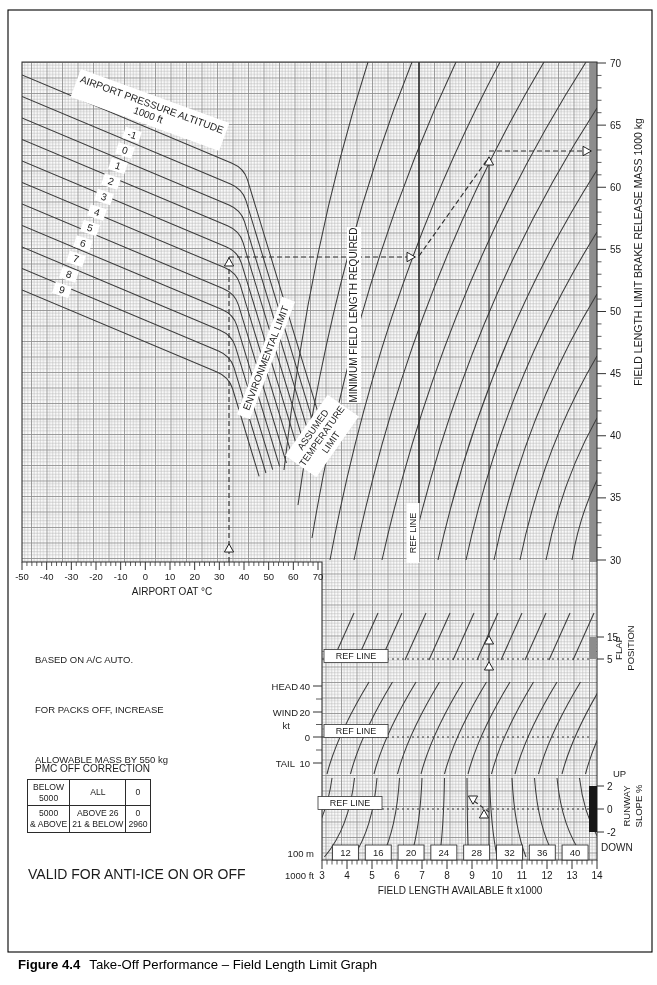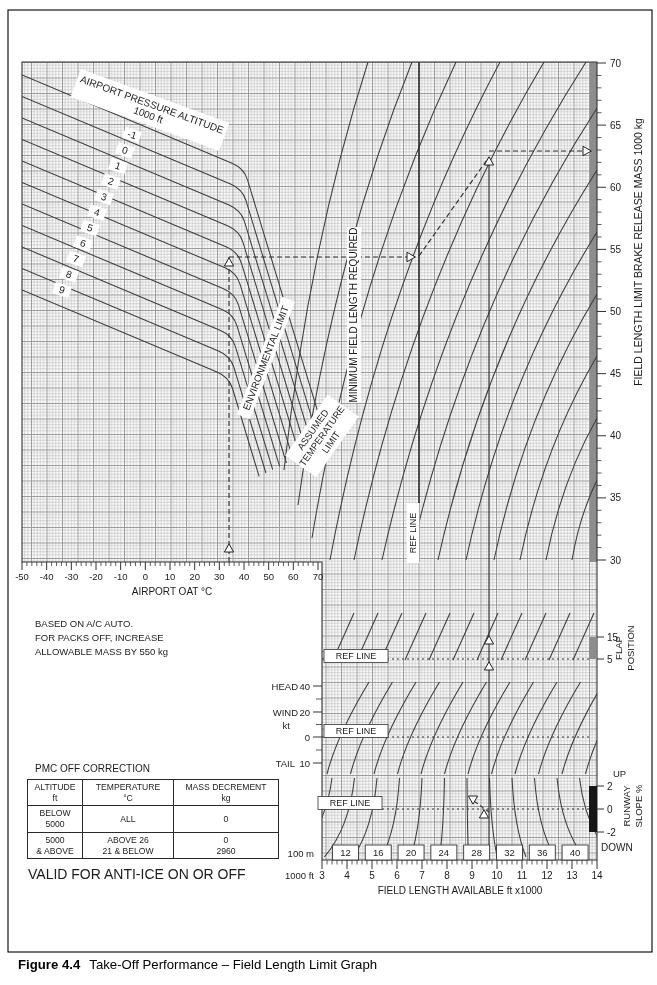--- a/index.html
+++ b/index.html
@@ -1,21 +1,21 @@
 <!DOCTYPE html>
 <html><head>
 <meta charset="utf-8">
 <style>
   html,body{margin:0;padding:0;background:#fff;}
   body{width:657px;height:985px;position:relative;font-family:"Liberation Sans",sans-serif;}
   .fig{position:absolute;left:0;top:0;width:657px;height:985px;}
   svg{position:absolute;left:0;top:0;}
   svg text{font-family:"Liberation Sans",sans-serif;fill:#1b1b1b;}
   .note{position:absolute;font-size:9.5px;line-height:14px;color:#1b1b1b;white-space:nowrap;}
-  .note span{display:block;}
+  .note span{display:block;margin-top:36px;}
   .pmc-title{position:absolute;left:35px;top:763px;font-size:10px;color:#1b1b1b;}
   .pmc-table{position:absolute;left:27px;top:779px;border-collapse:collapse;}
   .pmc-table th,.pmc-table td{border:1px solid #2b2b2b;font-weight:normal;font-size:8.6px;
       text-align:center;vertical-align:middle;padding:2px 2px;line-height:1.25;color:#1b1b1b;}
   .pmc-table span{display:block;}
   .c1{width:50px;} .c2{width:86px;} .c3{width:100px;}
   .valid-note{position:absolute;left:28px;top:866px;font-size:14px;color:#1b1b1b;white-space:nowrap;}
   .caption{position:absolute;left:8px;top:957px;font-size:13.2px;color:#000;white-space:nowrap;padding-left:10px;}
   .caption .cb{font-weight:bold;margin-right:9px;}
 </style>
@@ -469,34 +469,20 @@
   <div class="note" style="left:35px;top:617px;">
     <span>BASED ON A/C AUTO.</span>
     <span>FOR PACKS OFF, INCREASE</span>
     <span>ALLOWABLE MASS BY 550 kg</span>
   </div>
 
   <div class="pmc-title">PMC OFF CORRECTION</div>
 
   <table class="pmc-table">
     <tbody>
-        <tr>
-      <th class="c1">
-        <span>ALTITUDE</span>
-        <span>ft</span>
-      </th>
-      <th class="c2">
-        <span>TEMPERATURE</span>
-        <span>°C</span>
-      </th>
-      <th class="c3">
-        <span>MASS DECREMENT</span>
-        <span>kg</span>
-      </th>
-    </tr>
     <tr>
       <td>
         <span>BELOW</span>
         <span>5000</span>
       </td>
       <td>
             <span>ALL</span>
           </td>
       <td>
             <span>0</span>

